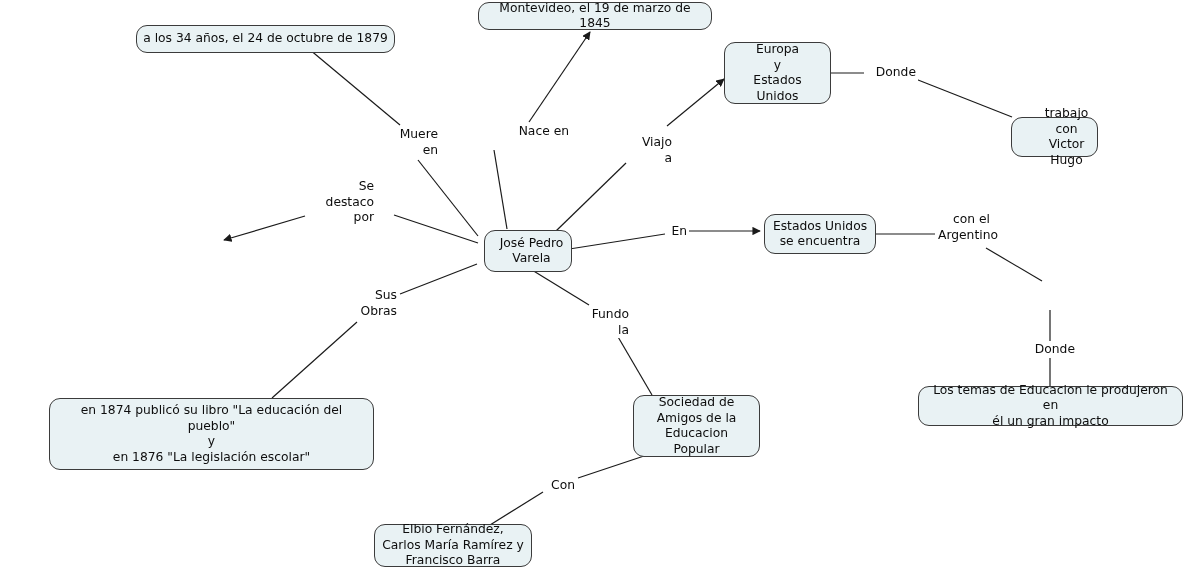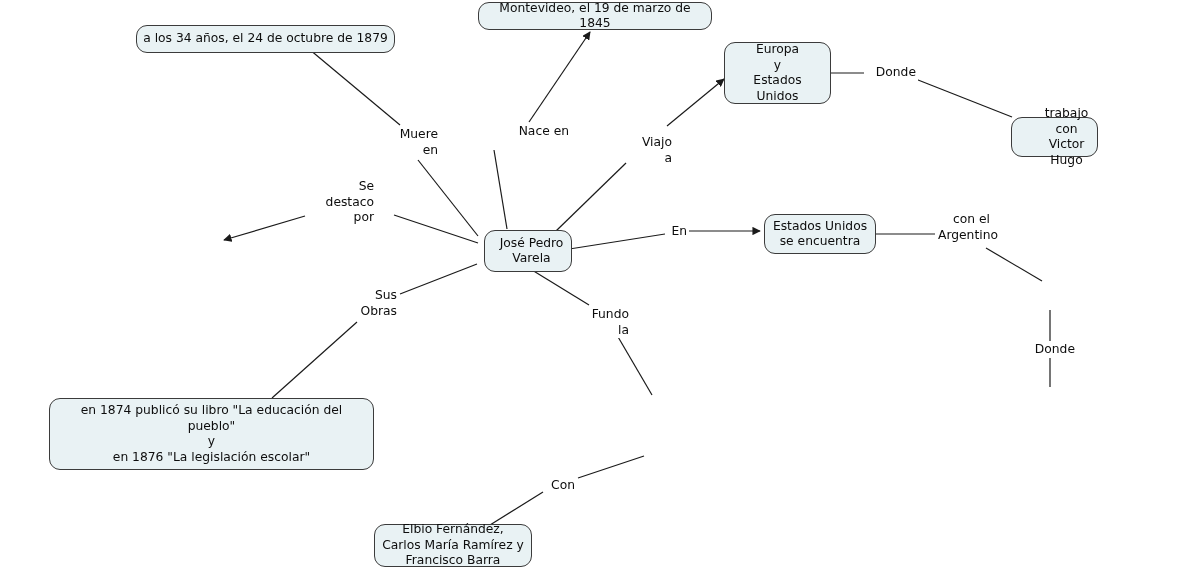--- a/index.html
+++ b/index.html
@@ -114,26 +114,31 @@
   <div class="node" style="left:1011px; top:117px; width:87px; height:40px;padding-left:30px;">trabajo con
 Victor Hugo</div>
 
   <div class="node" style="left:484px; top:230px; width:88px; height:42px;padding-left:13px;">José Pedro
 Varela</div>
 
   <div class="node" style="left:764px; top:214px; width:112px; height:40px;">Estados Unidos
 se encuentra</div>
 
 
+  <div class="node" style="left:918px; top:386px; width:265px; height:40px;">Los temas de Educacion le produjeron en
+él un gran impacto</div>
 
 
   <div class="node" style="left:49px; top:398px; width:325px; height:72px;">en 1874 publicó su libro "La educación del pueblo"
 y
 en 1876 "La legislación escolar"</div>
 
+  <div class="node" style="left:633px; top:395px; width:127px; height:62px;">Sociedad de
+Amigos de la
+Educacion Popular</div>
 
   <div class="node" style="left:374px; top:524px; width:158px; height:43px;">Elbio Fernández,
 Carlos María Ramírez y
 Francisco Barra</div>
 
   <div class="edge-label" style="left:388px; top:127px; width:48px;">Muere
 en</div>
 
   <div class="edge-label" style="left:509px; top:124px; width:58px;">Nace en</div>
 

